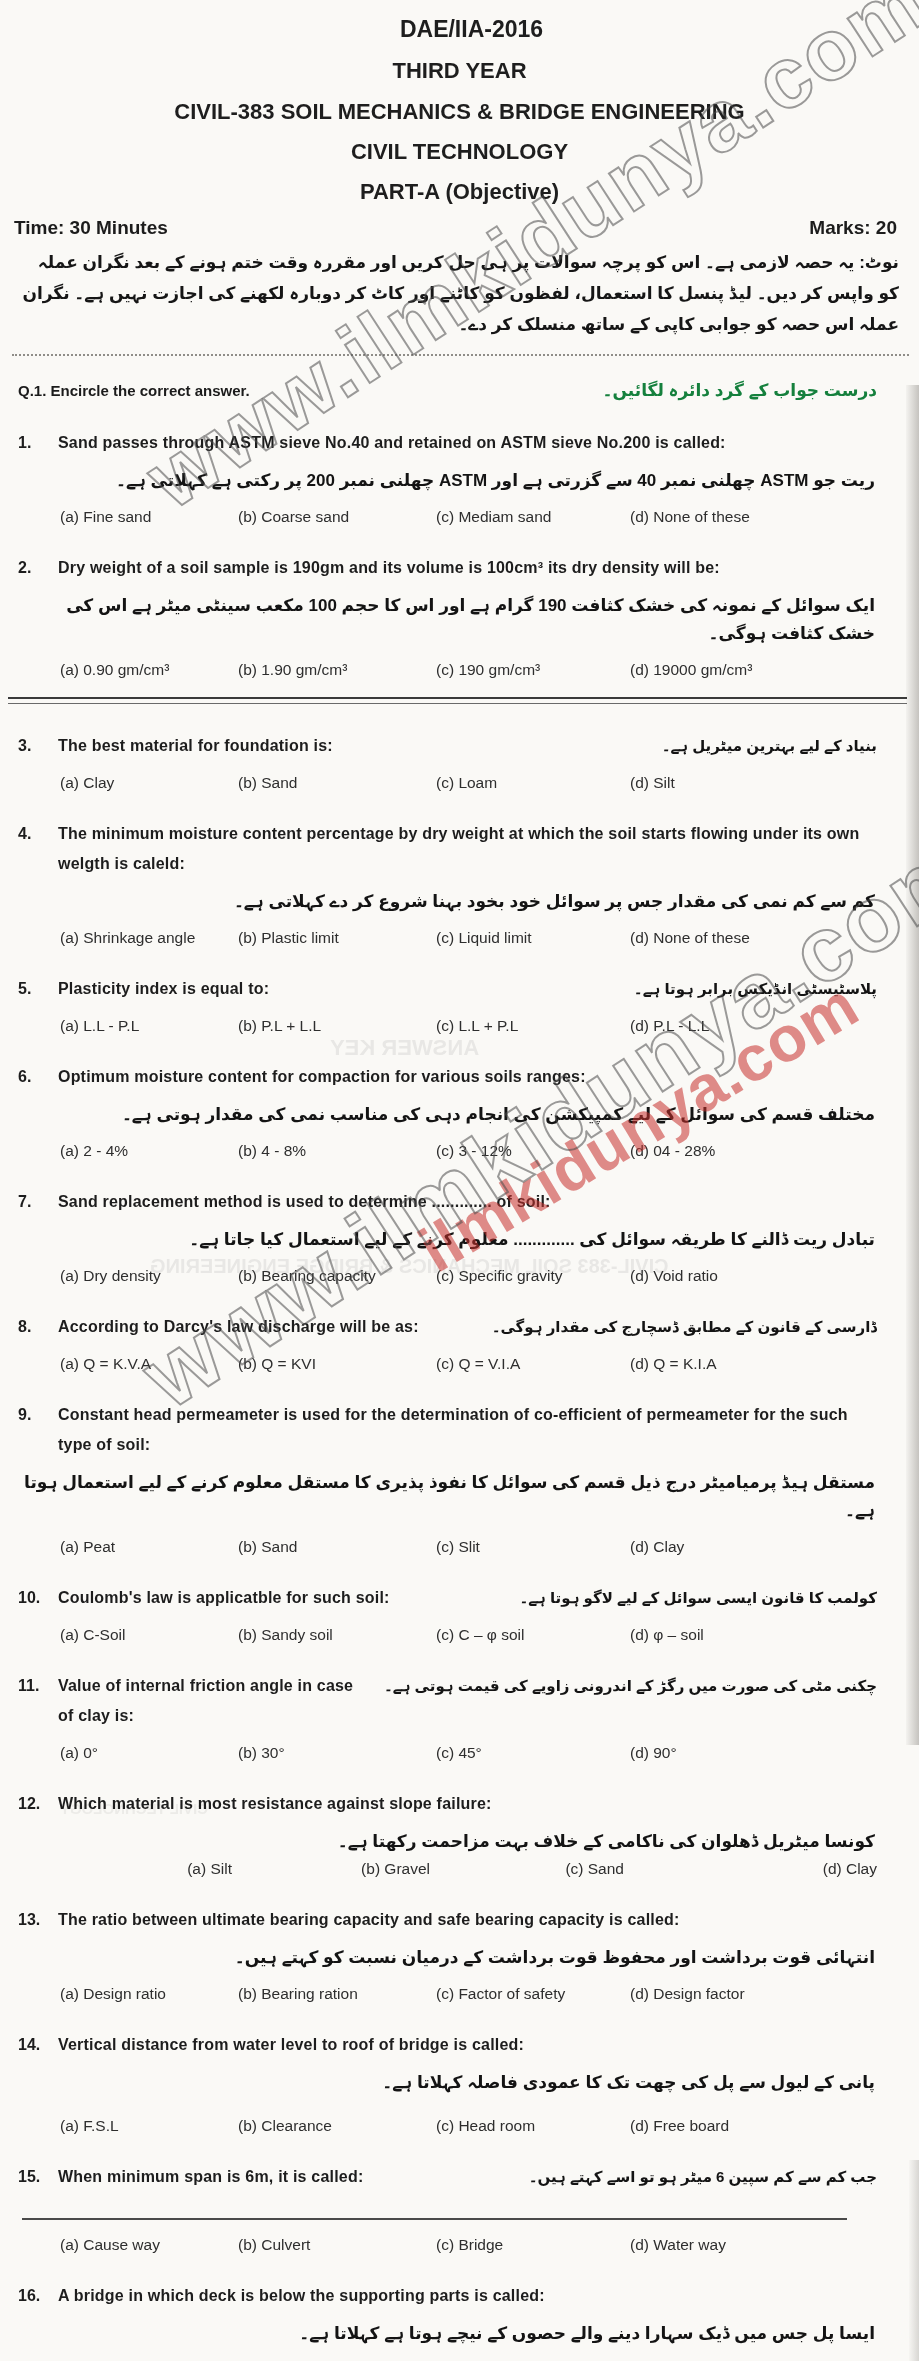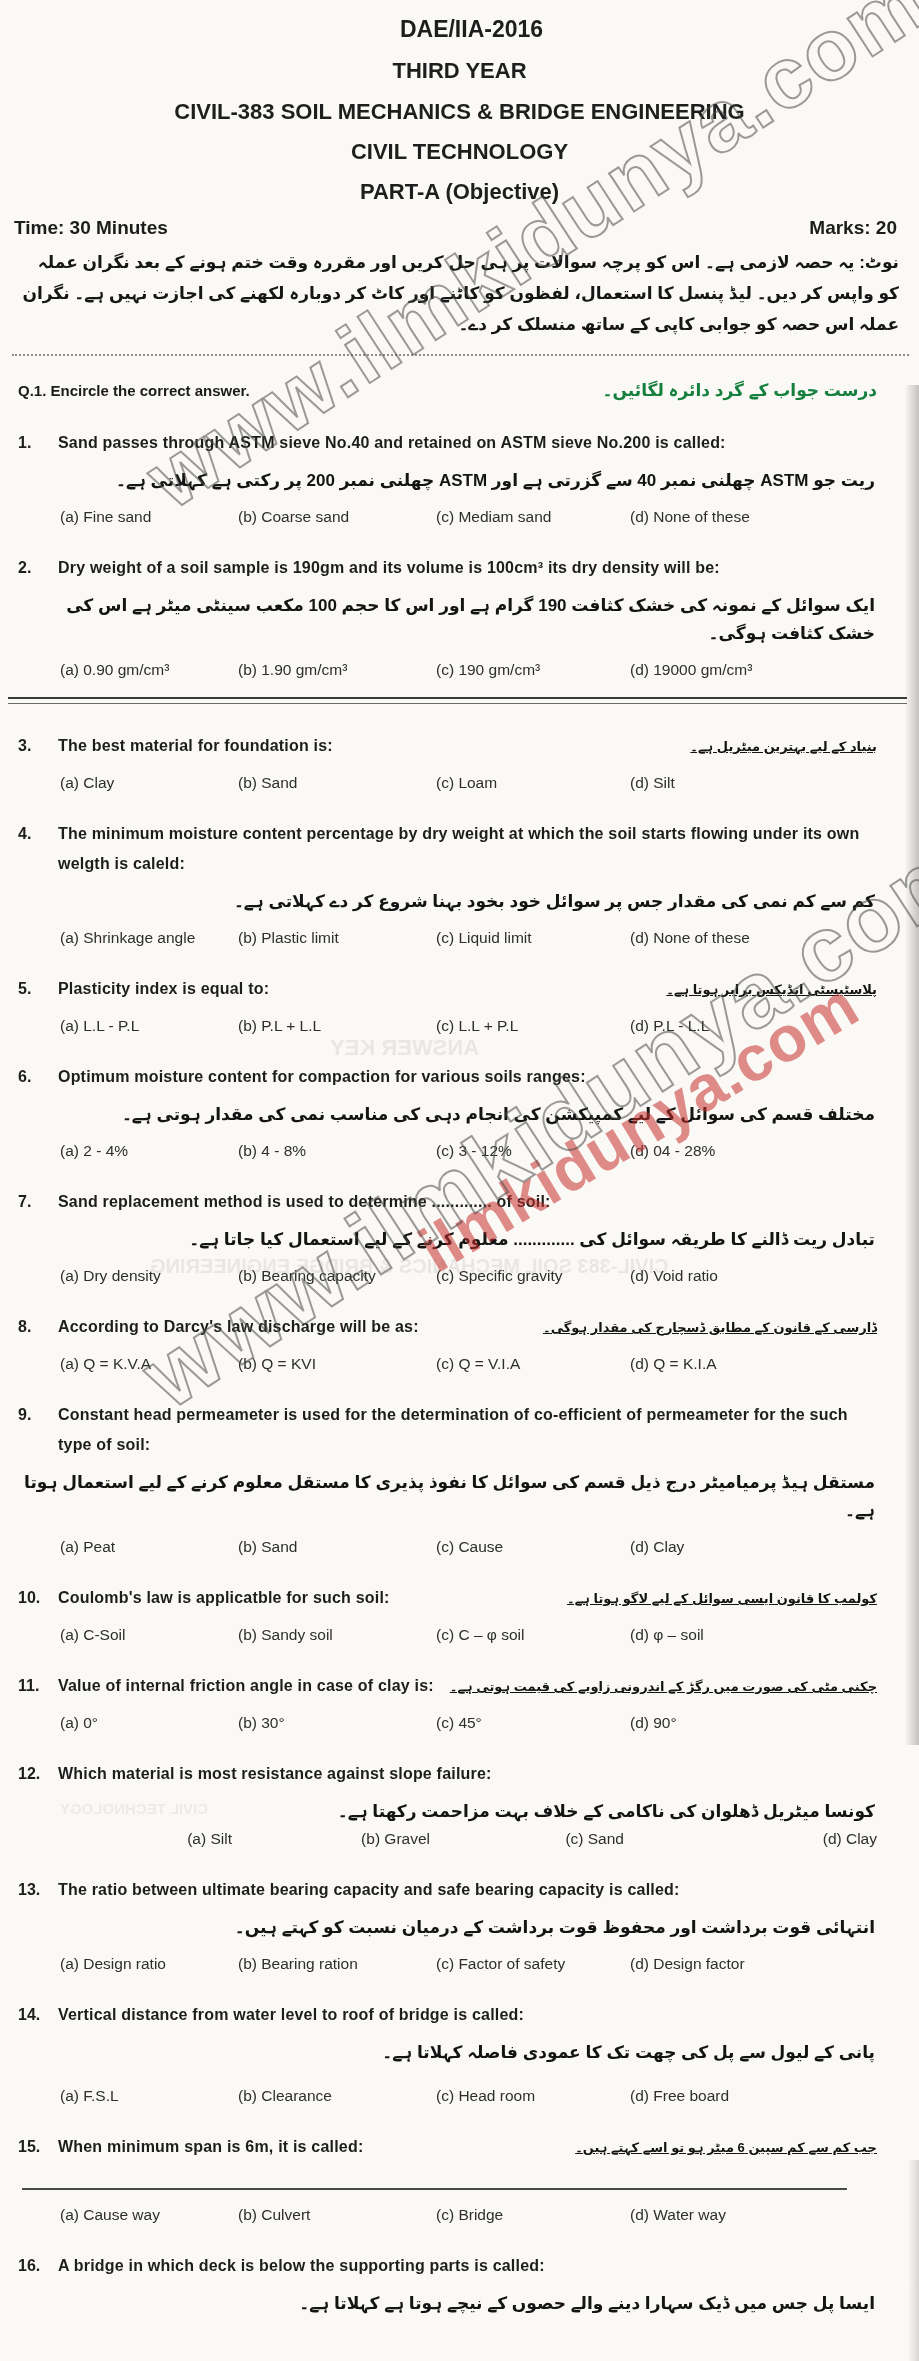--- a/index.html
+++ b/index.html
@@ -50,21 +50,21 @@
   .q1-head .ur{direction:rtl; font-size:17px; font-weight:700; color:#15803d;}
 
   
   .q{position:relative; z-index:2; margin-top:27px; padding:0 42px 0 18px;}
   .qline{display:flex; align-items:baseline;}
   .qno{flex:0 0 40px; font-size:16px; font-weight:700; color:#1d1d1d;}
   .qtext{flex:1; font-size:16px; font-weight:700; color:#1d1d1d; line-height:30px; letter-spacing:0.2px;}
   .qline.inline .urdu-inline{flex:0 0 auto; margin-left:12px;}
   .urdu-block{direction:rtl; text-align:right; font-size:17px; font-weight:700;
     color:#141414; margin:9px 2px 0 0; line-height:28px;}
-  .urdu-inline{direction:rtl; font-size:13px; font-weight:700; color:#141414;text-decoration:underline;}
+  .urdu-inline{direction:rtl; font-size:15px; font-weight:700; color:#141414;}
   .opts{display:grid; margin:13px 0 0 42px; font-size:15.5px; color:#2e2e2e;}
   .opts.four{grid-template-columns:172px 192px 188px 1fr;gap:6px;}
   .opt{white-space:nowrap;}
   .double-sep{margin:18px 12px 0 8px; border-top:2px solid #3a3a3a; border-bottom:1px solid #6a6a6a; height:4px;}
   .q15-sep{border-top:2px solid #4a4a4a; margin:26px 30px 0 4px;}
   .q .opts.after-sep{margin-top:16px;}
 </style>
 </head>
 <body>
 
@@ -218,21 +218,21 @@
 
   <div class="q">
     <div class="qline">
         <span class="qno">9.</span>
         <span class="qtext">Constant head permeameter is used for the determination of co-efficient of permeameter for the such type of soil:</span>
       </div>
     <div class="urdu-block">مستقل ہیڈ پرمیامیٹر درج ذیل قسم کی سوائل کا نفوذ پذیری کا مستقل معلوم کرنے کے لیے استعمال ہوتا ہے۔</div>
     <div class="opts four">
       <span class="opt">(a) Peat</span>
       <span class="opt">(b) Sand</span>
-      <span class="opt">(c) Cause</span>
+      <span class="opt">(c) Slit</span>
       <span class="opt">(d) Clay</span>
     </div>
   </div>
 
   <div class="q">
     <div class="qline inline">
         <span class="qno">10.</span>
         <span class="qtext">Coulomb's law is applicatble for such soil:</span>
         <span class="urdu-inline">کولمب کا قانون ایسی سوائل کے لیے لاگو ہوتا ہے۔</span>
       </div>

